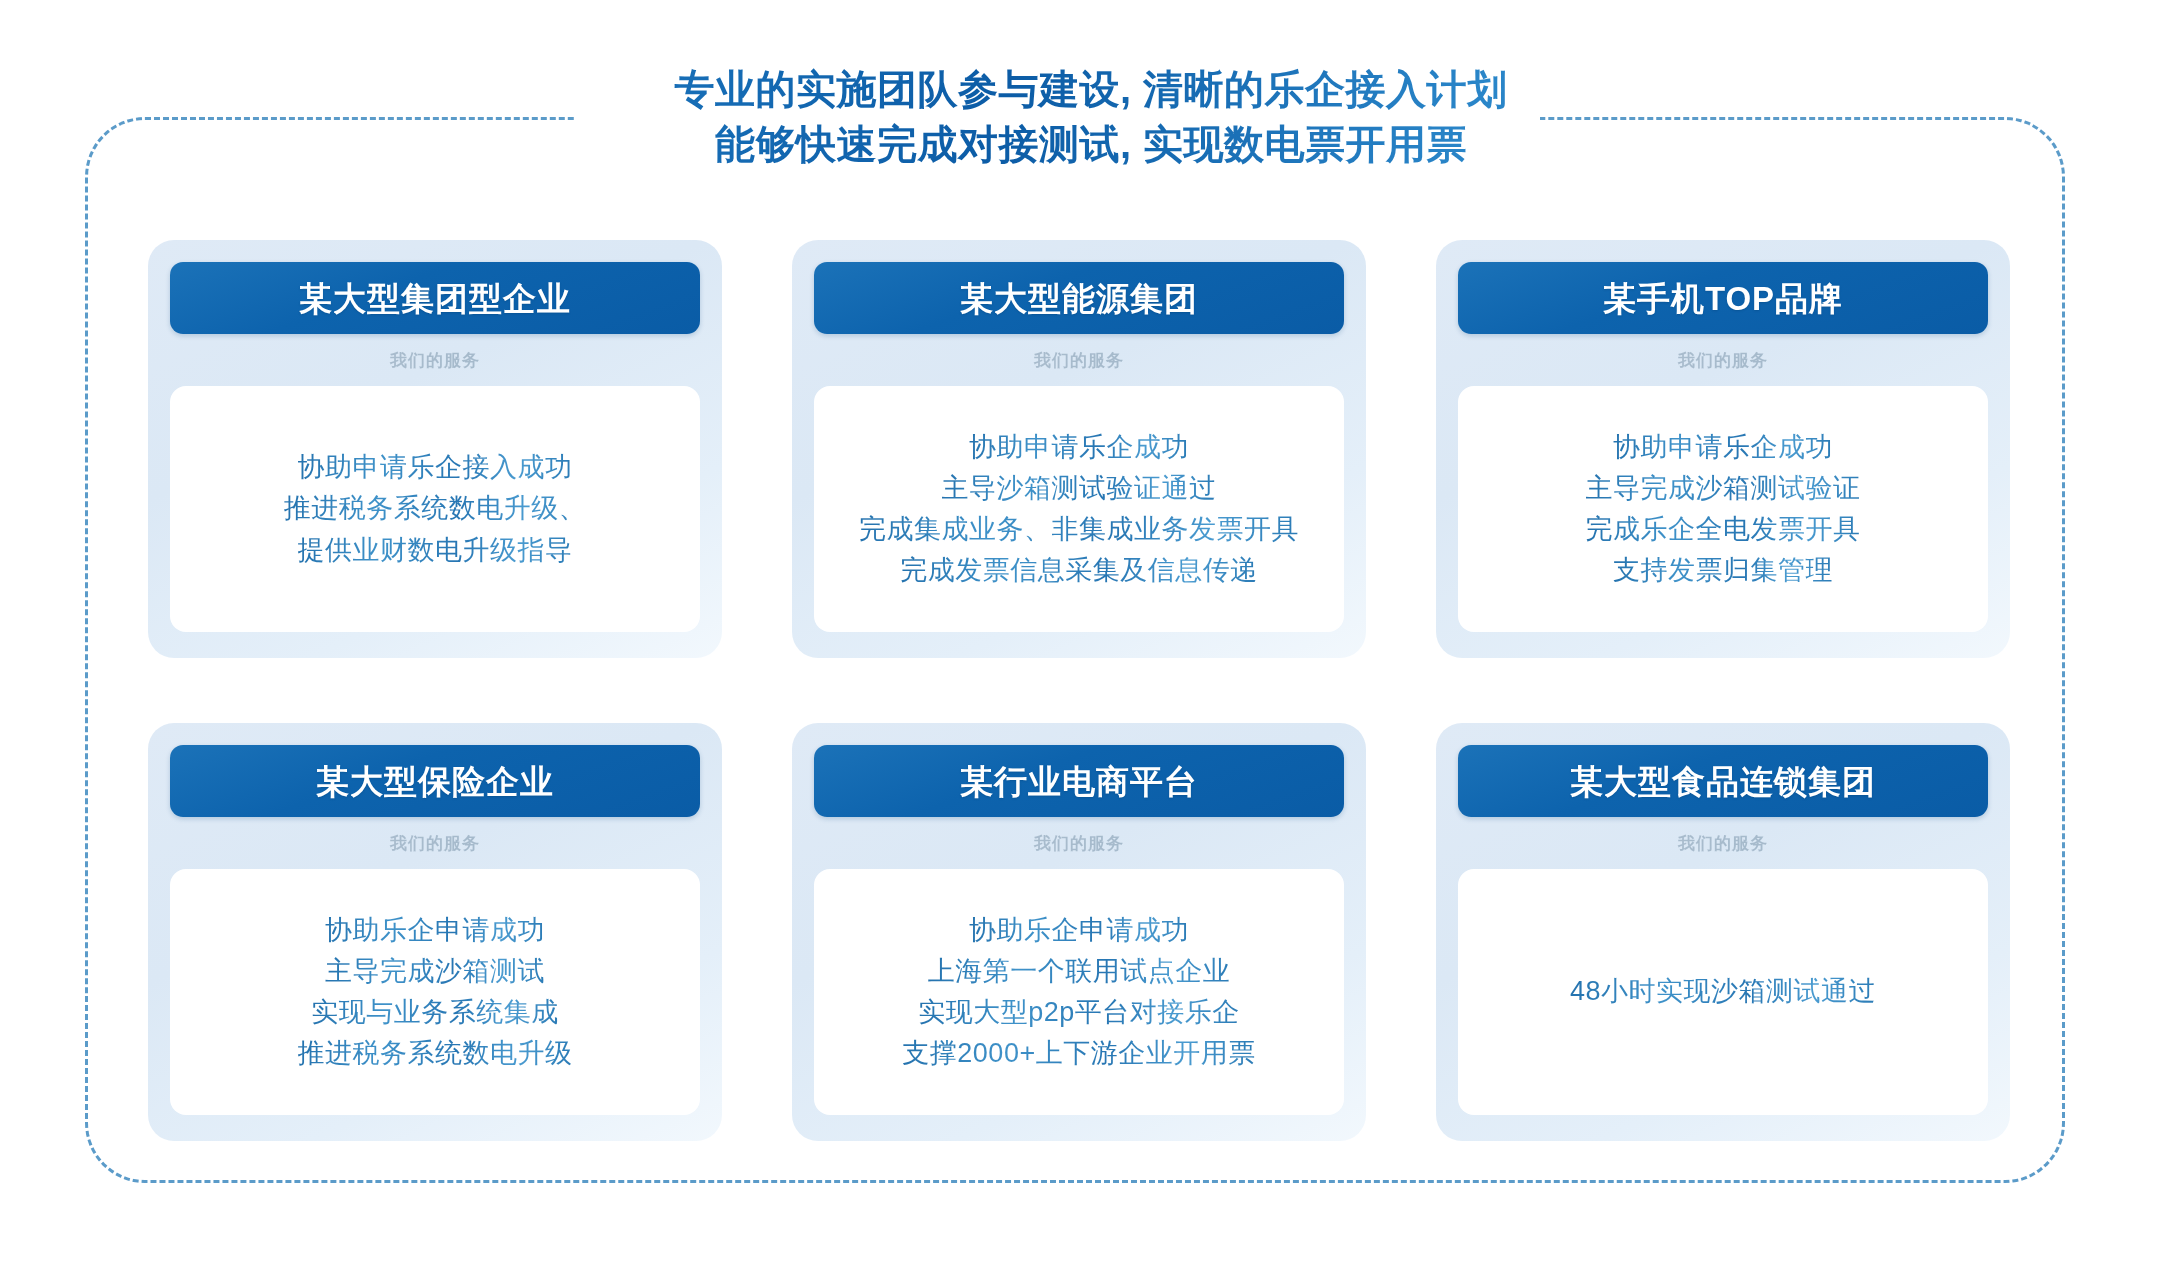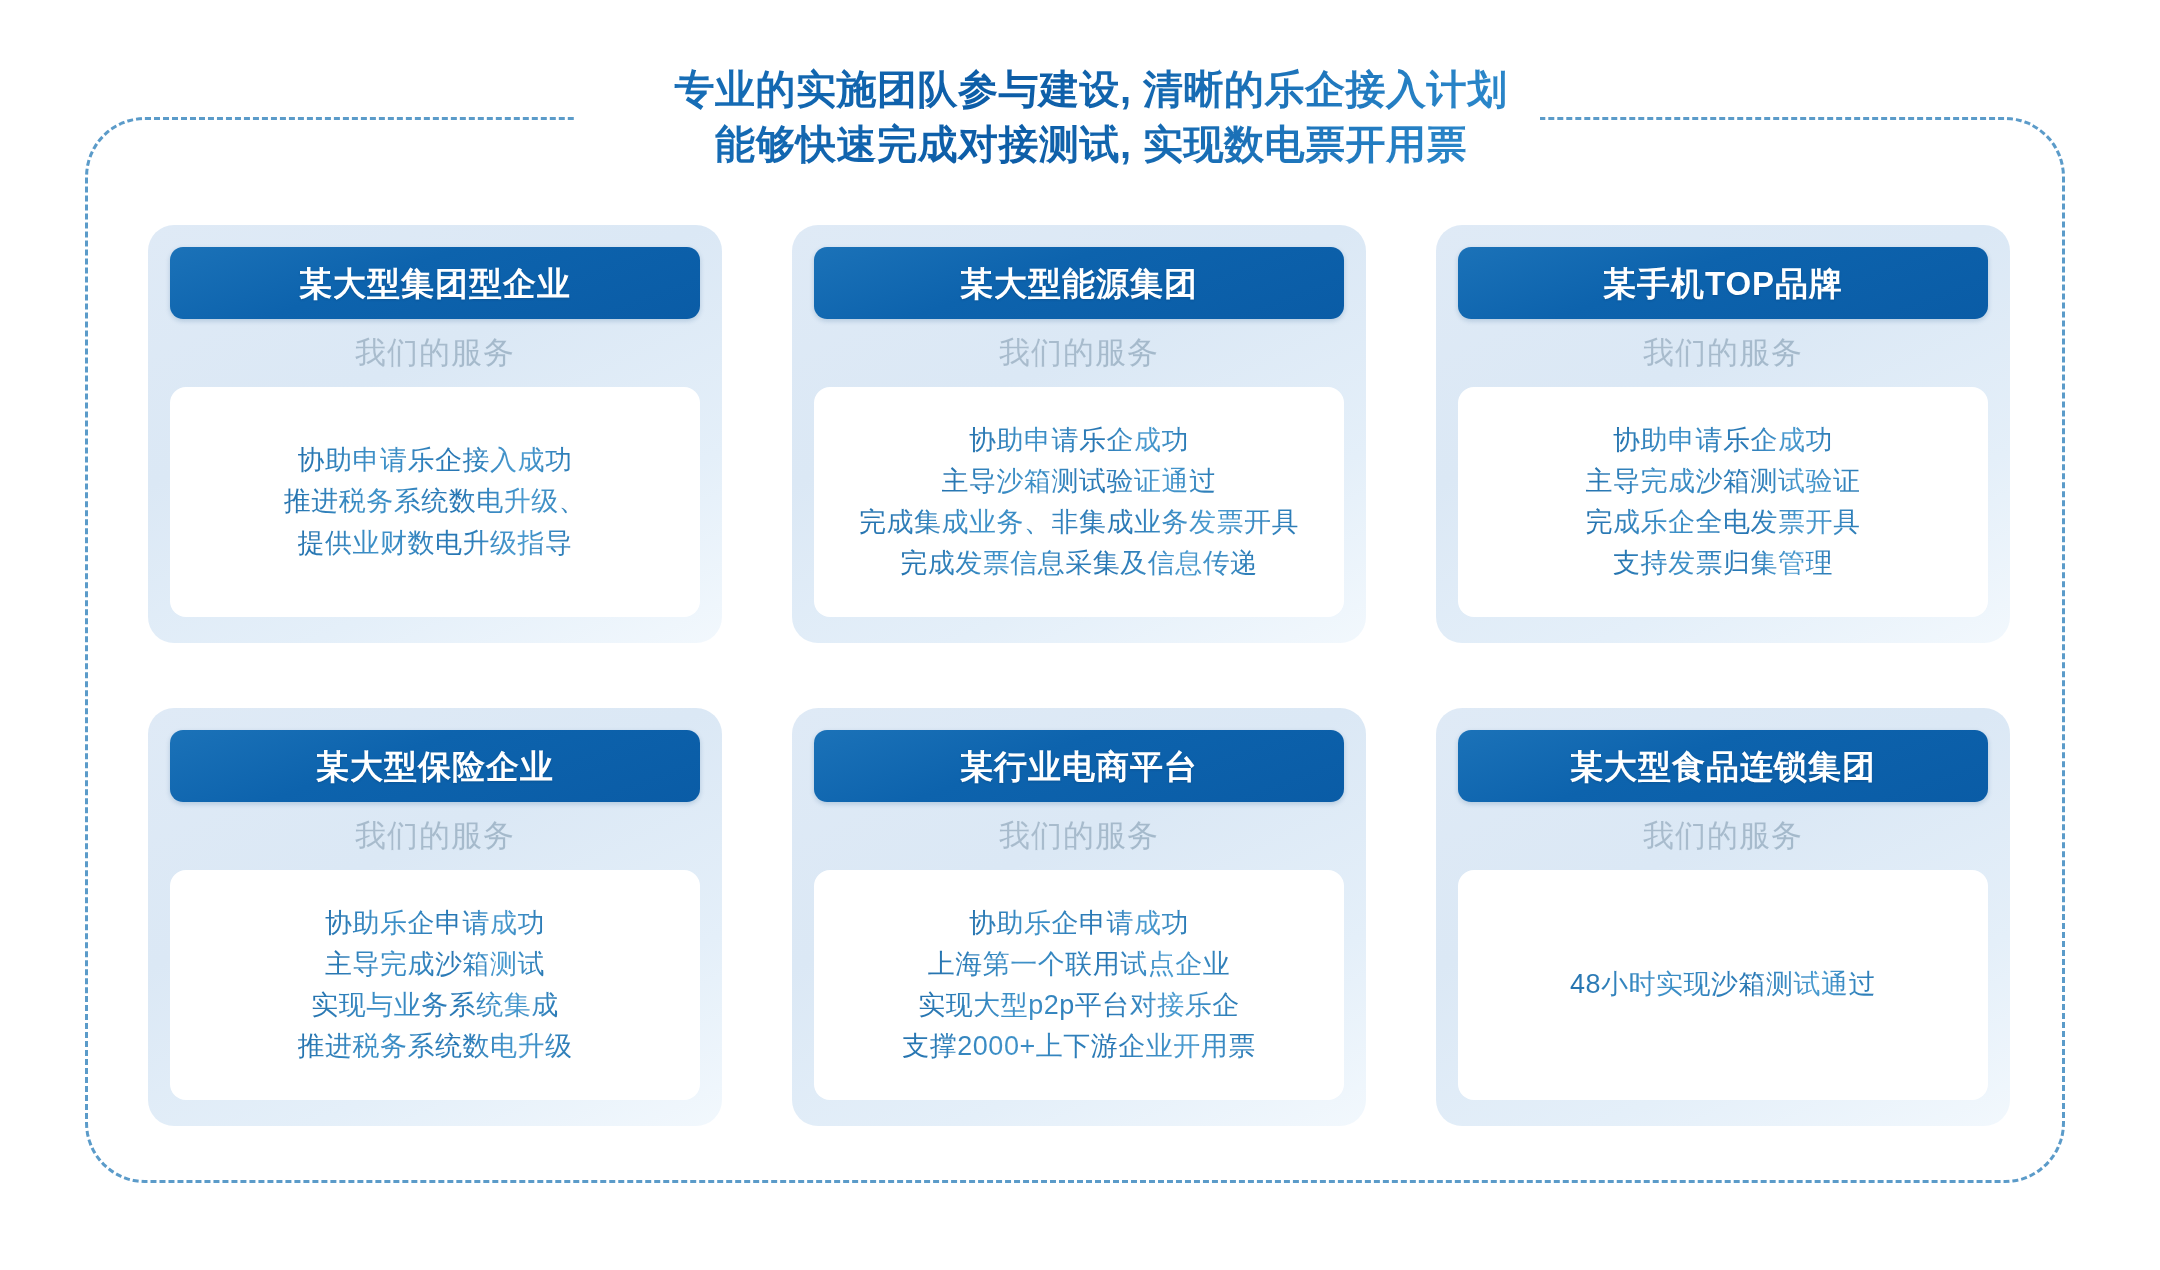--- a/index.html
+++ b/index.html
@@ -61,21 +61,21 @@
     background-clip: text;
     -webkit-text-fill-color: transparent;
     z-index: 5;
   }
   #heading .hl { display: block; }
 
   
   #grid {
     position: absolute;
     left: 148px;
-    top: 225px;
+    top: 240px;
     width: 1862px;
     display: grid;
     grid-template-columns: repeat(3, 574px);
     grid-template-rows: 418px 418px;
     column-gap: 70px;
     row-gap: 65px;
   }
 
   .card {
     position: relative;
@@ -101,26 +101,26 @@
     font-size: 33px;
     font-weight: 700;
     color: #ffffff;
     letter-spacing: 1px;
     line-height: 1;
     text-shadow: 0 1px 2px rgba(4,50,95,0.25);
   }
 
   .card-sub {
     flex: 0 0 auto;
-    height: 68px;
+    height: 52px;
     display: flex;
     align-items: center;
     justify-content: center;
-    font-size: 31px;
-    font-weight: 400;
+    font-size: 17px;
+    font-weight: 700;
     letter-spacing: 1px;
     color: #9fb6c9;
     background: linear-gradient(95deg, #93aec4 0%, #a9bccd 40%, #9db5c8 100%);
     -webkit-background-clip: text;
     background-clip: text;
     -webkit-text-fill-color: transparent;
   }
 
   .card-body {
     flex: 1 1 auto;

